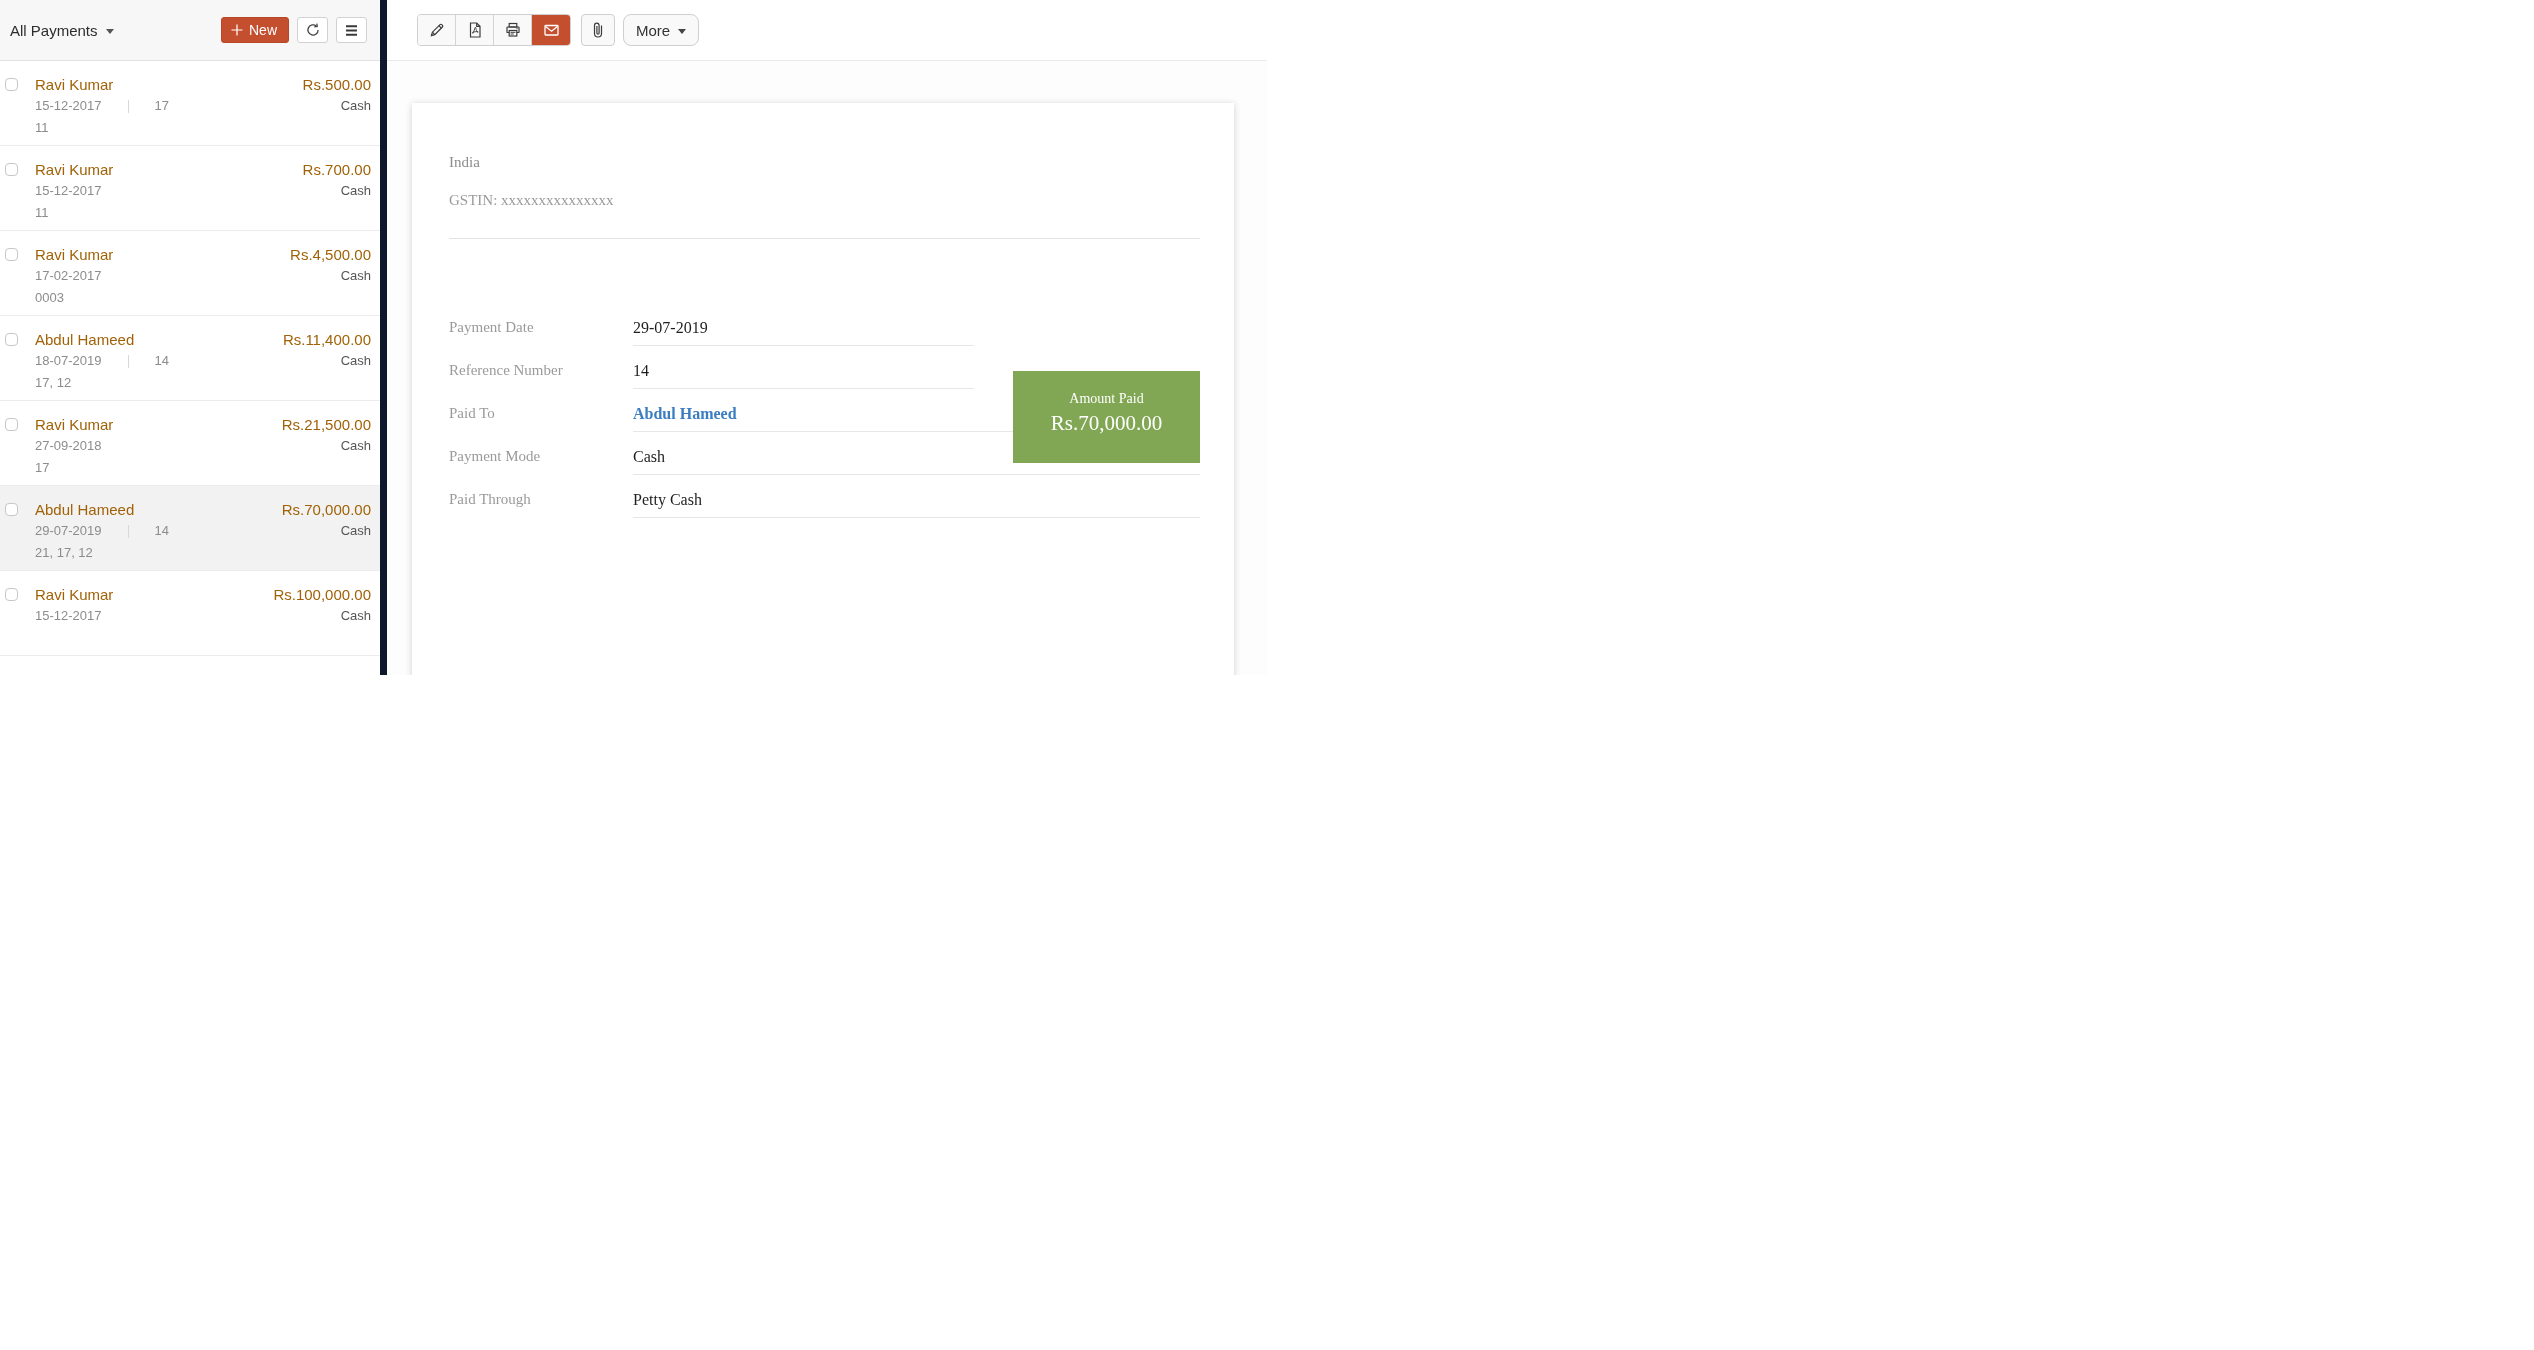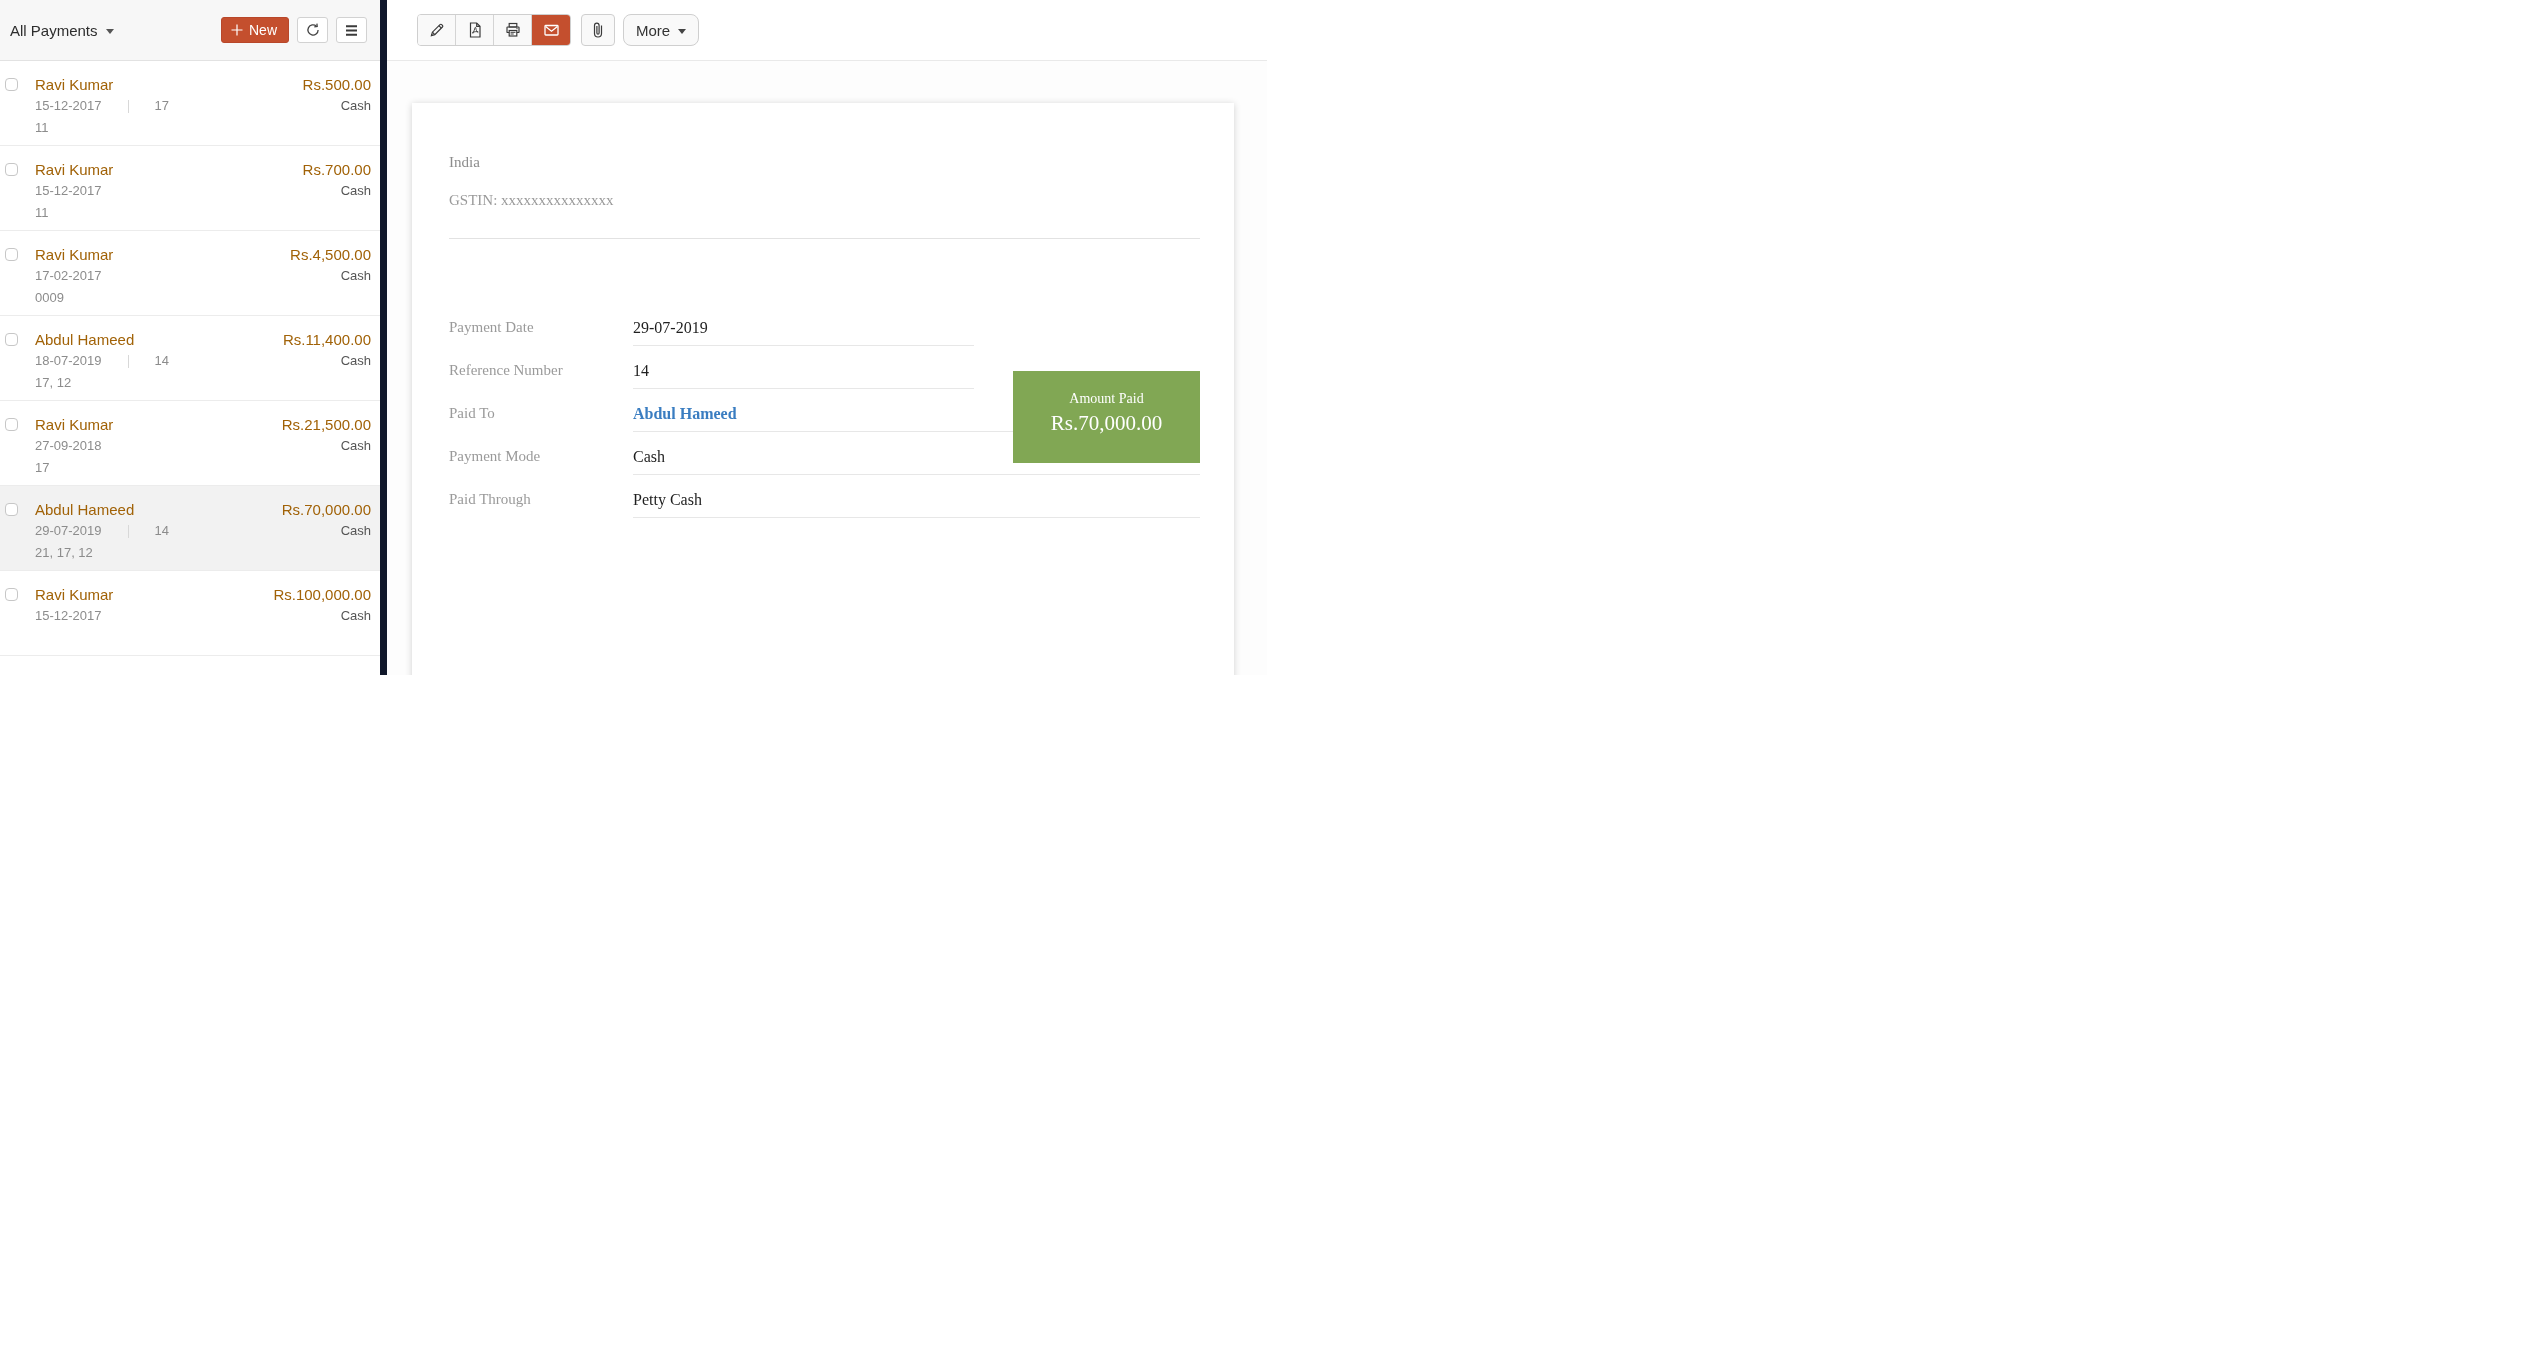--- a/index.html
+++ b/index.html
@@ -154,21 +154,21 @@
           <div class="row1">
             <span>Ravi Kumar</span>
             <span>Rs.4,500.00</span>
           </div>
           <div class="row2">
             <span class="row2-left">
                 <span>17-02-2017</span>
               </span>
             <span class="mode">Cash</span>
           </div>
-          <div class="row3">0009</div>
+          <div class="row3">0003</div>
         </div>
       </div>
 
       <div class="item">
         <span class="cb"></span>
         <div class="item-body">
           <div class="row1">
             <span>Abdul Hameed</span>
             <span>Rs.11,400.00</span>
           </div>

